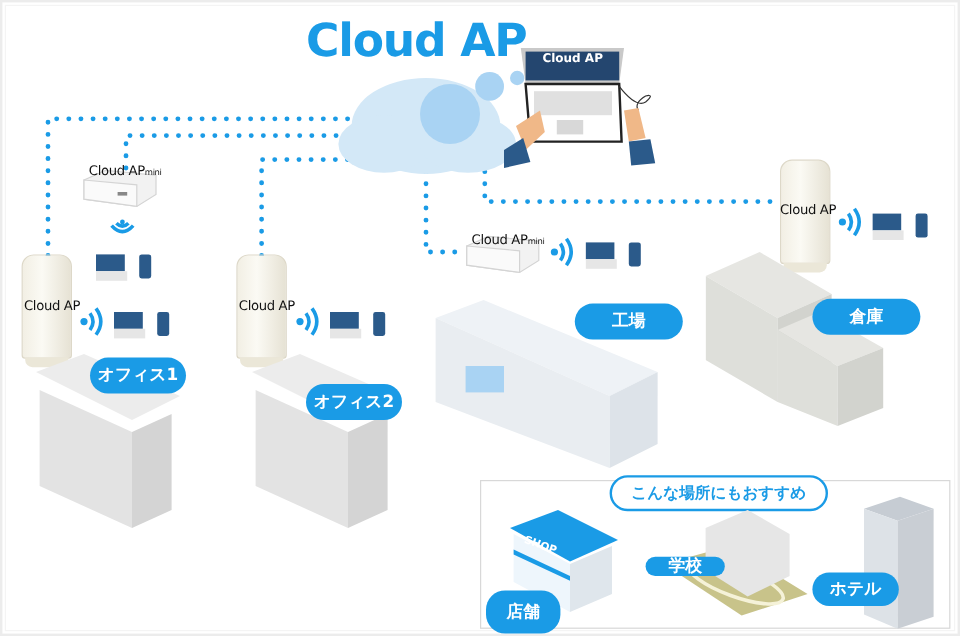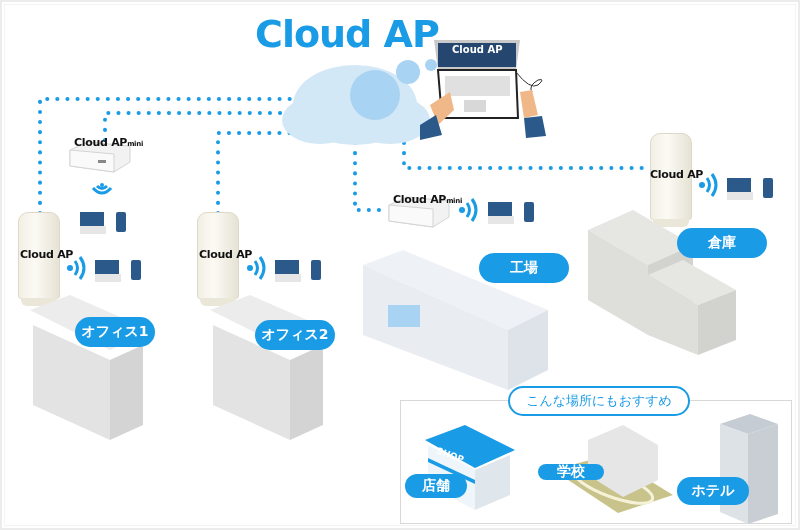--- a/index.html
+++ b/index.html
@@ -6,27 +6,27 @@
   body { width:800px; height:530px; background:#ffffff; position:relative; overflow:hidden;
          font-family:"DejaVu Sans", sans-serif; }
   .frame { position:absolute; left:0; top:0; width:796px; height:526px; border:2px solid #ececec; background:#fff; }
   .frame::before { content:""; position:absolute; left:2px; top:2px; right:2px; bottom:2px; border:1px solid #f4f4f4; }
   svg.lines { position:absolute; left:0; top:0; }
   .title { position:absolute; left:255px; top:12px; font-size:38px; font-weight:bold; color:#1a9be6;
            letter-spacing:-1px; font-family:"DejaVu Sans", sans-serif; }
   .pill { position:absolute; background:#1a9be6; color:#fff; font-weight:bold; font-size:14px;
           border-radius:16px; display:flex; align-items:center; justify-content:center; height:30px; }
   .abs { position:absolute; }
-  .dev-label { position:absolute; font-weight:bold; font-size:11px; color:#111; white-space:nowrap; letter-spacing:-0.3px; }
+  .dev-label { position:absolute; font-weight:normal; font-size:11px; color:#111; white-space:nowrap; letter-spacing:-0.3px; }
   .dev-label small { font-size:7px; }
   .ap-tower { position:absolute; width:40px; height:85px; background:linear-gradient(90deg,#f2efe4,#fbfaf4 40%,#e6e2d4); border-radius:10px 10px 3px 3px; border:1px solid #ddd8c8; }
   .ap-tower::after { content:""; position:absolute; left:2px; right:2px; bottom:-8px; height:8px; background:#ebe7d8; border-radius:0 0 6px 6px; }
   .rec-panel { position:absolute; left:400px; top:400px; width:390px; height:122px; border:1px solid #d8d8d8; background:#fff; }
-  .rec-title { position:absolute; left:508px; top:386px; width:178px; height:26px; background:#fff; border:2px solid #1a9be6;
-               border-radius:15px; color:#1a9be6; font-weight:normal; font-size:13px; display:flex; align-items:center; justify-content:center; }
+  .rec-title { position:absolute; left:508px; top:396px; width:178px; height:26px; background:#fff; border:2px solid #1a9be6;
+               border-radius:15px; color:#1a9be6; font-weight:bold; font-size:13px; display:flex; align-items:center; justify-content:center; }
 </style>
 </head>
 <body>
 
 <div class="frame"></div>
 
 <svg class="lines" width="800" height="530">
   <g fill="none" stroke="#1a9be6" stroke-width="4" stroke-linecap="round" stroke-dasharray="0.1 10">
     <path d="M40 213 L40 99 L295 99"></path>
     <path d="M105 140 L105 113 L295 113"></path>
@@ -169,24 +169,24 @@
 </svg>
 <svg class="abs" style="left:588px;top:205px" width="150" height="150">
   <polygon points="0,25 45,5 105,40 60,60" fill="#e6e6e2"></polygon>
   <polygon points="0,25 60,60 60,130 0,95" fill="#dedfda"></polygon>
   <polygon points="60,60 105,40 105,110 60,130" fill="#d2d3ce"></polygon>
   <polygon points="60,70 95,55 148,85 110,100" fill="#e6e6e2"></polygon>
   <polygon points="60,70 110,100 110,150 60,130" fill="#dedfda"></polygon>
   <polygon points="110,100 148,85 148,135 110,150" fill="#d2d3ce"></polygon>
 </svg>
 
-<div class="pill" style="left:75px;top:317px;width:80px">オフィス1</div>
+<div class="pill" style="left:75px;top:298px;width:80px">オフィス1</div>
 <div class="pill" style="left:255px;top:320px;width:80px">オフィス2</div>
 <div class="pill" style="left:479px;top:253px;width:90px">工場</div>
-<div class="pill" style="left:677px;top:228px;width:90px">倉庫</div>
+<div class="pill" style="left:677px;top:249px;width:90px">倉庫</div>
 
 <div class="rec-panel"></div>
 <div class="rec-title">こんな場所にもおすすめ</div>
 
 <svg class="abs" style="left:420px;top:420px" width="100" height="90">
   <polygon points="5,20 45,5 95,30 55,48" fill="#1a9be6"></polygon>
   <polygon points="8,25 55,50 55,90 8,65" fill="#eef6fc"></polygon>
   <polygon points="55,50 90,35 90,75 55,90" fill="#dfe6ec"></polygon>
   <polygon points="8,38 55,60 55,64 8,42" fill="#1a9be6"></polygon>
 </svg>
@@ -197,15 +197,15 @@
   <ellipse cx="65" cy="60" rx="42" ry="12" transform="rotate(20 65 60)" fill="none" stroke="#f5f2d8" stroke-width="3"></ellipse>
   <polygon points="40,15 75,0 110,20 110,55 75,72 40,50" fill="#e6e6e6"></polygon>
 </svg>
 
 <svg class="abs" style="left:720px;top:412px" width="60" height="112">
   <polygon points="0,12 30,2 58,12 28,22" fill="#c6ccd3"></polygon>
   <polygon points="0,12 28,22 28,112 0,100" fill="#dde2e7"></polygon>
   <polygon points="28,22 58,12 58,102 28,112" fill="#c9ced4"></polygon>
 </svg>
 
-<div class="pill" style="left:405px;top:474px;width:62px;height:24px">店舗</div>
+<div class="pill" style="left:405px;top:492px;width:62px;height:36px">店舗</div>
 <div class="pill" style="left:538px;top:464px;width:66px;height:16px">学校</div>
 <div class="pill" style="left:677px;top:477px;width:72px;height:28px">ホテル</div>
 
 </body></html>

